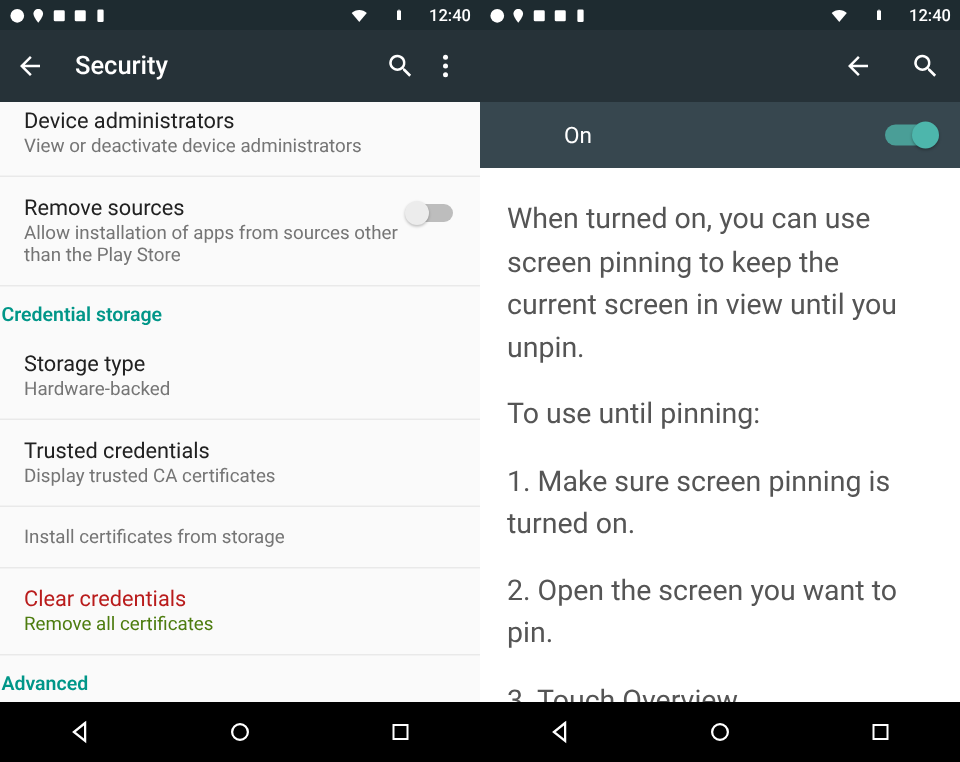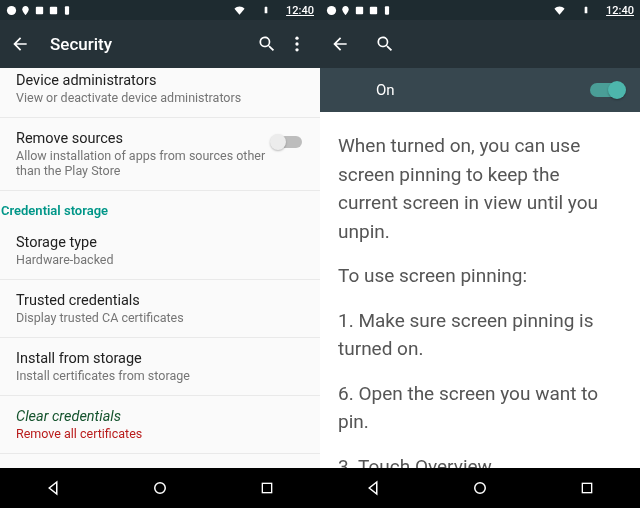--- a/index.html
+++ b/index.html
@@ -1,38 +1,38 @@
 <!DOCTYPE html>
 <html><head>
 <meta charset="utf-8">
 <style>
   * { margin: 0; padding: 0; box-sizing: border-box; font-family: Roboto, Arial, sans-serif; }
   body { background: #000; width: 640px; height: 508px; display: flex; overflow: hidden; }
   .screen { width: 320px; height: 508px; background: #fff; display: flex; flex-direction: column; position: relative; }
   .status-bar { height: 20px; background: #1e2b30; display: flex; align-items: center; justify-content: space-between; padding: 0 6px; color: #fff; font-size: 11px; }
   .status-left { display: flex; gap: 3px; align-items: center; }
-  .status-right { display: flex; gap: 16px; align-items: center; text-decoration: underline; }
+  .status-right { display: flex; gap: 16px; align-items: center; }
   .status-icon { display:inline-flex; }
   .status-time { font-weight: 500; }
-  .app-bar { height: 48px; background: #263238; display: flex; align-items: center; padding: 0 8px; color: #fff; }
+  .app-bar { height: 48px; background: #263238; display: flex; align-items: center; padding: 0 8px; color: #fff; justify-content: flex-end; }
   .app-bar .back { width: 24px; height: 24px; display:flex; align-items:center; justify-content:center; margin-right: 18px; cursor:pointer; }
   .app-bar .title { flex: 1; font-size: 17px; font-weight: 500; }
   .app-bar .action { width: 30px; height: 30px; display:flex; align-items:center; justify-content:center; cursor:pointer; }
   .subheader { height: 44px; background: #37474f; display:flex; align-items:center; padding: 0 16px 0 56px; color:#fff; }
   .subheader .lbl { flex:1; font-size:15px; }
   .toggle { width: 34px; height:14px; border-radius:7px; background:#6fa; position:relative; background:#4a9e97; }
   .toggle .knob { width:18px; height:18px; border-radius:50%; background:#4db6ac; position:absolute; right:-2px; top:-2px; box-shadow:0 1px 2px rgba(0,0,0,.3);}
   .content { flex:1; background:#fafafa; overflow-y:hidden; }
   .content.white { background:#fff; }
   .item { padding: 12px 16px; border-bottom: 1px solid #e9e9e9; display:flex; }
   .item-text { flex:1; }
   .item .primary { font-size: 14.5px; color:#212121; }
   .item .secondary { font-size: 12.5px; color:#757575; margin-top:1px; }
-  .item.disabled .primary { color:#14532d;font-style:italic; }
-  .item.disabled .secondary { color:#b91c1c; }
+  .item.disabled .primary { color:#b91c1c; }
+  .item.disabled .secondary { color:#4d7c0f; }
   .cat { padding: 12px 1px 4px; font-size: 13px; font-weight:600; color:#009688; }
   .switch-off { width:30px; height:12px; border-radius:6px; background:#bdbdbd; position:relative; margin-top:6px; margin-right:2px; }
   .switch-off .k { width:16px; height:16px; border-radius:50%; background:#ececec; position:absolute; left:-2px; top:-2px; box-shadow:0 1px 2px rgba(0,0,0,.25);}
   .desc { padding: 20px 18px; color:#555; font-size:19px; line-height:1.5; }
   .desc p { margin-bottom: 16px; }
   .nav-bar { height: 40px; background:#000; display:flex; align-items:center; justify-content:space-around; }
   .nav-btn { width:40px; height:40px; display:flex; align-items:center; justify-content:center; cursor:pointer;}
   svg { display:block; }
 </style>
 </head>
@@ -127,21 +127,20 @@
       </div>
     </div>
     <div class="item">
       <div class="item-text">
         <div class="primary">Trusted credentials</div>
         <div class="secondary">Display trusted CA certificates</div>
       </div>
     </div>
     <div class="item">
       <div class="item-text">
-        <div class="primary">Install from storage</div>
         <div class="secondary">Install certificates from storage</div>
       </div>
     </div>
     <div class="item disabled">
       <div class="item-text">
         <div class="primary">Clear credentials</div>
         <div class="secondary">Remove all certificates</div>
       </div>
     </div>
     <div class="cat">Advanced</div>
@@ -227,23 +226,23 @@
   <div class="subheader">
     <div class="lbl">On</div>
     <div class="toggle">
         <div class="knob"></div>
       </div>
   </div>
 
   <div class="content white">
     <div class="desc">
       <p>When turned on, you can use screen pinning to keep the current screen in view until you unpin.</p>
-      <p>To use screen pinning:</p>
+      <p>To use until pinning:</p>
       <p>1. Make sure screen pinning is turned on.</p>
-      <p>6. Open the screen you want to pin.</p>
+      <p>2. Open the screen you want to pin.</p>
       <p>3. Touch Overview.</p>
       <p>4. Touch the pin icon.</p>
     </div>
   </div>
 
   <div class="nav-bar">
     <div class="nav-btn">
         <svg width="18" height="18" viewBox="0 0 24 24" fill="none" stroke="#fff" stroke-width="2">
           <path d="M17 4 L7 12 L17 20 Z" fill="none"></path>
         </svg>

